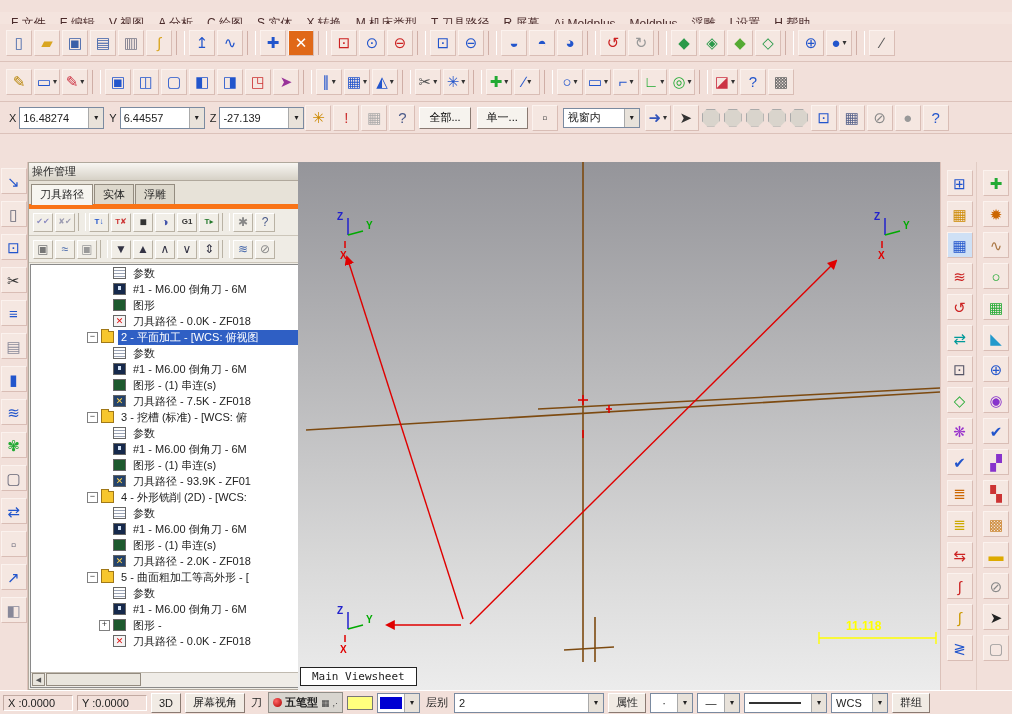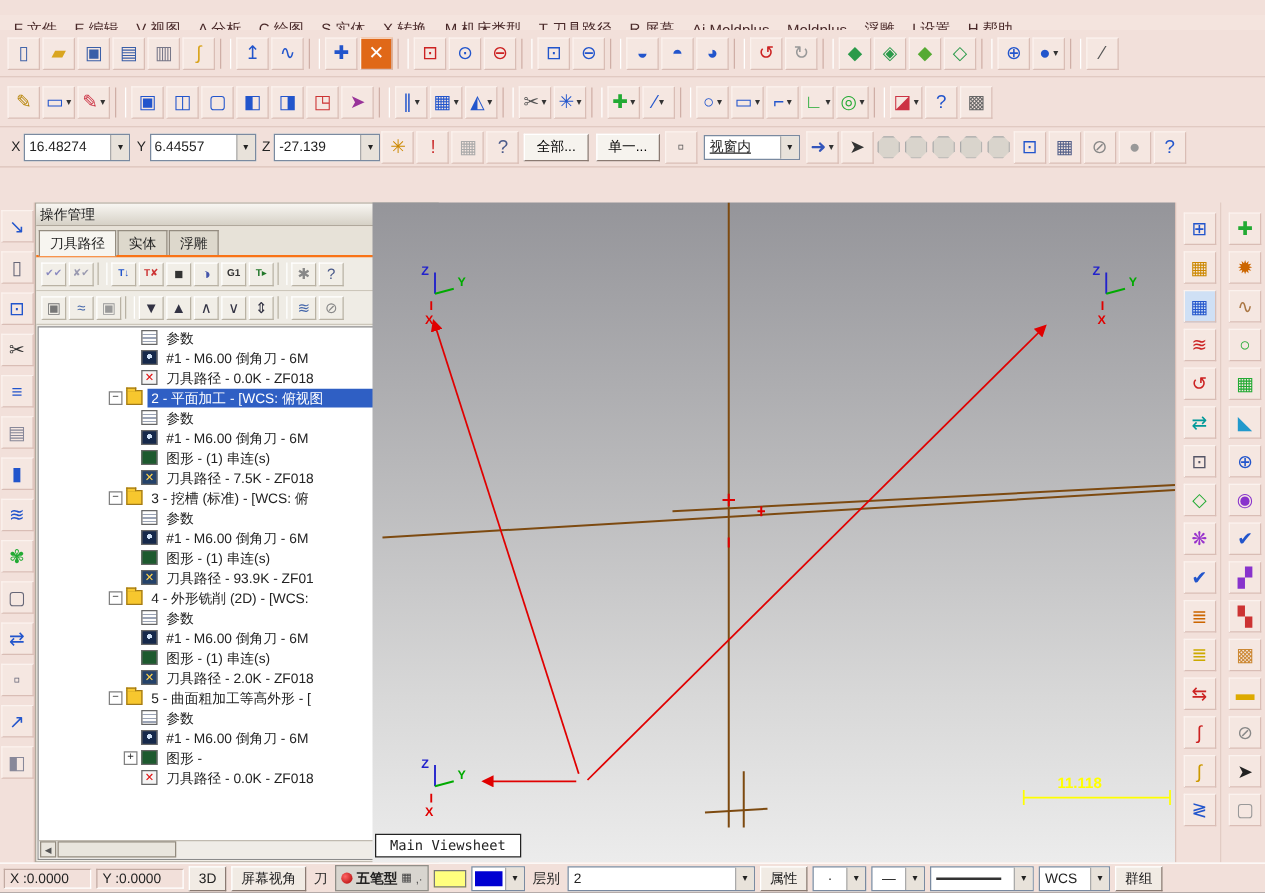--- a/index.html
+++ b/index.html
@@ -45,21 +45,21 @@
   #leftstrip .tbtn{margin:0;}
   
   #opspanel{position:absolute;left:28px;top:0;width:323px;height:528px;background:#f0ede6;
             border:1px solid #b0a89c;box-sizing:border-box;display:flex;flex-direction:column;}
   .ptitle{height:17px;flex:none;display:flex;align-items:center;padding:0 3px;font-size:11px;
           background:linear-gradient(#f8f6f2,#d6d1c6);border-bottom:1px solid #b0a89c;}
   .ptitle .tspacer{flex:1;}
   .twin{width:14px;height:13px;margin-left:2px;display:inline-flex;align-items:center;justify-content:center;
         font-size:8px;background:#ece8e0;border:1px solid #8a8a8a;cursor:default;}
   .ptabs{height:21px;flex:none;display:flex;align-items:flex-end;padding:2px 2px 0;gap:1px;
-         background:#e7e2d8;border-bottom:2px solid #f97316;}
+         background:#e7e2d8;border-bottom:5px solid #f97316;}
   .ptab{padding:2px 8px 2px;font-size:11px;background:#ddd8cc;border:1px solid #948c80;border-bottom:none;cursor:default;}
   .ptab.active{background:#f7f5f0;position:relative;top:1px;padding-bottom:3px;}
   .ptoolbar{height:24px;flex:none;display:flex;align-items:center;padding:1px 3px;background:#efece5;border-bottom:1px solid #ccc6ba;}
   .obtn{height:19px;min-width:20px;display:inline-flex;align-items:center;justify-content:center;margin:0 1px;
         background:#f1eee7;border:1px solid;border-color:#fff #b9b2a4 #b9b2a4 #fff;box-sizing:border-box;}
   .obtn .glyph{font-size:12px;line-height:1;}
   .obtn .glyph.multi{font-size:8px;font-weight:bold;}
   .osep{width:6px;height:18px;margin:0 2px;border-left:1px solid #b9b2a4;border-right:1px solid #fff;}
   .treewrap{flex:1;position:relative;margin:1px;background:#fff;border:1px solid #8a8a8a;}
   #treebody{position:absolute;left:0;top:0;right:14px;bottom:14px;overflow:hidden;font-size:11px;}
@@ -363,21 +363,21 @@
         </span>
       </span>
     <button class="ribbtn">全部...</button>
     <button class="ribbtn">单一...</button>
     <span id="ribbon-icons-2" class="iconrow">
         <span class="tbtn">
           <span class="glyph" style="color: rgb(85, 85, 85);">▫</span>
         </span>
       </span>
     <span class="scombo" style="margin:0 4px;">
-      <span class="val" style="width:52px;text-decoration:underline;">视窗内</span>
+      <span class="val" style="width:52px;">视窗内</span>
       <span class="arrow">▾</span>
     </span>
     <span id="ribbon-icons-3" class="iconrow">
         <span class="tbtn">
           <span class="glyph" style="color: rgb(51, 85, 187);">➜</span>
           <span class="dd">▾</span>
         </span>
         <span class="tbtn">
           <span class="glyph" style="color: rgb(51, 51, 51);">➤</span>
         </span>
@@ -536,20 +536,25 @@
         <div id="treebody">
             <div class="trow">
               <span class="tind" style="width: 82px;"></span>
               <span class="ticon ticon-params"></span>
               <span class="tlabel">参数</span>
             </div>
             <div class="trow">
               <span class="tind" style="width: 82px;"></span>
               <span class="ticon ticon-tool"></span>
               <span class="tlabel">#1 - M6.00 倒角刀 - 6M</span>
+            </div>
+            <div class="trow">
+              <span class="tind" style="width: 82px;"></span>
+              <span class="ticon ticon-geometry"></span>
+              <span class="tlabel">图形</span>
             </div>
             <div class="trow">
               <span class="tind" style="width: 82px;"></span>
               <span class="ticon ticon-toolpathx">✕</span>
               <span class="tlabel">刀具路径 - 0.0K - ZF018</span>
             </div>
             <div class="trow">
               <span class="tind" style="width: 56px;"></span>
               <span class="texp">−</span>
               <span class="ticon ticon-folder"></span>

